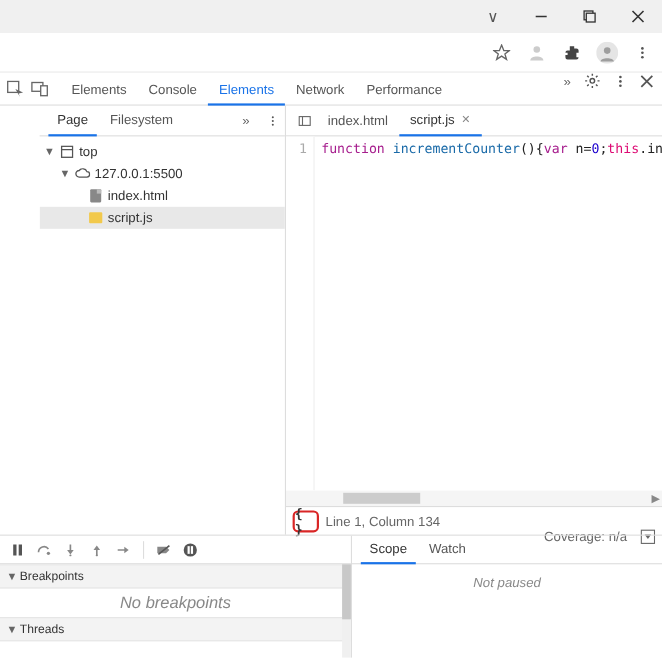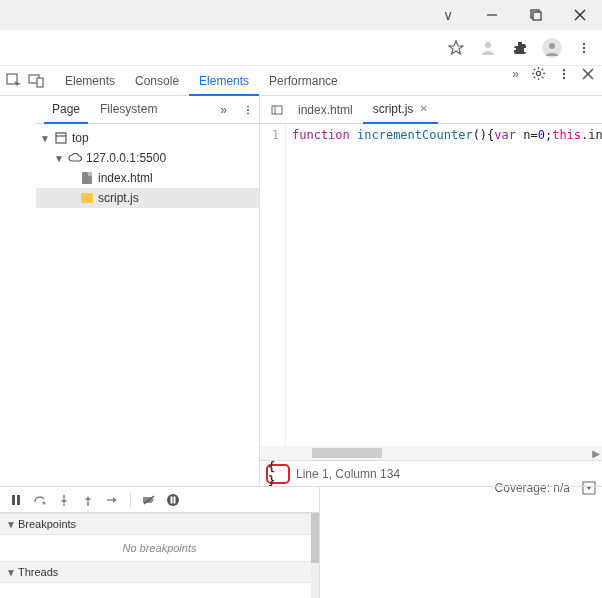--- a/index.html
+++ b/index.html
@@ -53,21 +53,21 @@
   .pretty-btn { width:24px; height:20px; margin:0 6px; border:2px solid #d92626; border-radius:5px; display:flex; align-items:center; justify-content:center; color:#333; font-family:monospace; font-weight:bold;}
   .status-bar .spacer { flex:1;}
   .status-bar .right { padding-right:6px; display:flex; align-items:center; gap:12px;margin-top:28px;}
   .dbg-panel { height:112px; border-top:1px solid #ddd; display:flex;}
   .dbg-left { width:320px; border-right:1px solid #ddd; display:flex; flex-direction:column; position:relative;}
   .dbg-toolbar { height:26px; display:flex; align-items:center; gap:8px; padding:0 8px; border-bottom:1px solid #ddd; color:#666;}
   .dbg-toolbar .sep { width:1px; height:16px; background:#ddd; margin:0 2px;}
   .dbg-toolbar .ico { width:16px; height:16px; display:flex; align-items:center; justify-content:center;}
   .section-head { height:22px; display:flex; align-items:center; padding-left:6px; background:#f3f3f3; border-bottom:1px solid #e5e5e5; border-top:1px solid #e5e5e5; font-size:11px; color:#333;}
   .section-head .arrow { width:10px; color:#666; font-size:10px; margin-right:2px;}
-  .section-body { flex:0 0 auto; display:flex; align-items:center; justify-content:center; height:26px; color:#888; font-style:italic; font-size:11px;}
+  .section-body { flex:0 0 auto; display:flex; align-items:center; justify-content:center; height:26px; color:#888; font-style:italic; font-size:15px;}
   .dbg-left .vscroll { position:absolute; right:0; top:26px; bottom:0; width:8px; background:#f0f0f0;}
   .dbg-left .vscroll .vthumb { position:absolute; top:0; left:0; right:0; height:50px; background:#c8c8c8;}
   .dbg-right { flex:1; display:flex; flex-direction:column;}
   .dbg-right-tabs { height:26px; display:flex; align-items:center; border-bottom:1px solid #ddd; padding-left:8px; gap:4px;}
   .dbg-right-tabs .rtab { padding:0 8px; height:26px; line-height:24px; font-size:12px; color:#555;}
   .dbg-right-tabs .rtab.active { color:#333; border-bottom:2px solid #1a73e8;}
   .not-paused { flex:1; display:flex; justify-content:center; padding-top:10px; color:#888; font-style:italic; font-size:12px;}
   .chev { font-size:14px; color:#555; }
   svg { display:block; }
 </style>
@@ -141,20 +141,21 @@
       <div>
           <svg width="16" height="16" viewBox="0 0 16 16">
             <rect x="1" y="2" width="10" height="8" fill="none" stroke="#666" stroke-width="1.2"></rect>
             <rect x="9" y="5" width="6" height="9" fill="#fff" stroke="#666" stroke-width="1.2"></rect>
           </svg>
         </div>
     </div>
     <div class="tab">Elements</div>
     <div class="tab">Console</div>
     <div class="tab active">Elements</div>
+    <div class="tab">Network</div>
     <div class="tab">Performance</div>
     <div class="right-icons">
       <div style="color:#666;">»</div>
       <div>
           <svg width="15" height="15" viewBox="0 0 16 16">
             <circle cx="8" cy="8" r="2.2" fill="none" stroke="#555" stroke-width="1.4"></circle>
             <path d="M8 1v2M8 13v2M1 8h2M13 8h2M3 3l1.5 1.5M11.5 11.5L13 13M13 3l-1.5 1.5M4.5 11.5L3 13" stroke="#555" stroke-width="1.4"></path>
           </svg>
         </div>
       <div>
@@ -323,15 +324,22 @@
       </div>
       <div class="section-body">No breakpoints</div>
       <div class="section-head">
         <span class="arrow">▼</span>
           <span>Threads</span>
       </div>
       <div class="vscroll">
           <div class="vthumb"></div>
         </div>
     </div>
+    <div class="dbg-right">
+      <div class="dbg-right-tabs">
+        <div class="rtab active">Scope</div>
+        <div class="rtab">Watch</div>
+      </div>
+      <div class="not-paused">Not paused</div>
+    </div>
   </div>
 
 </div>
 
 </body></html>

